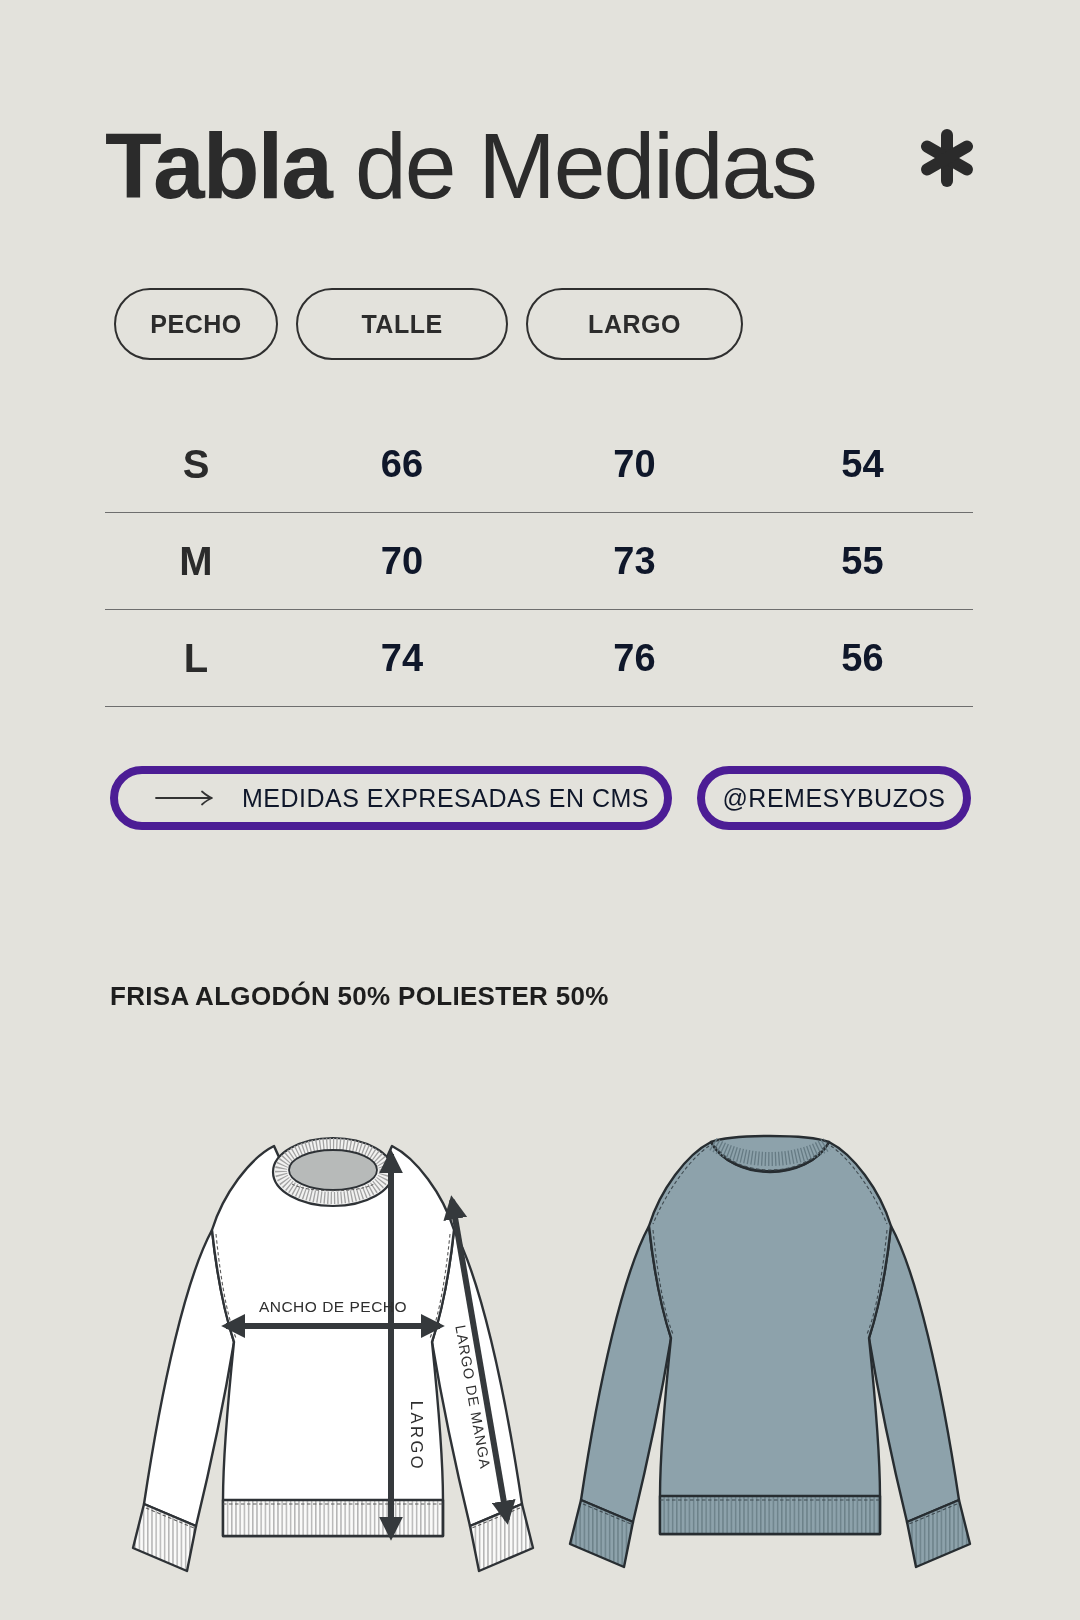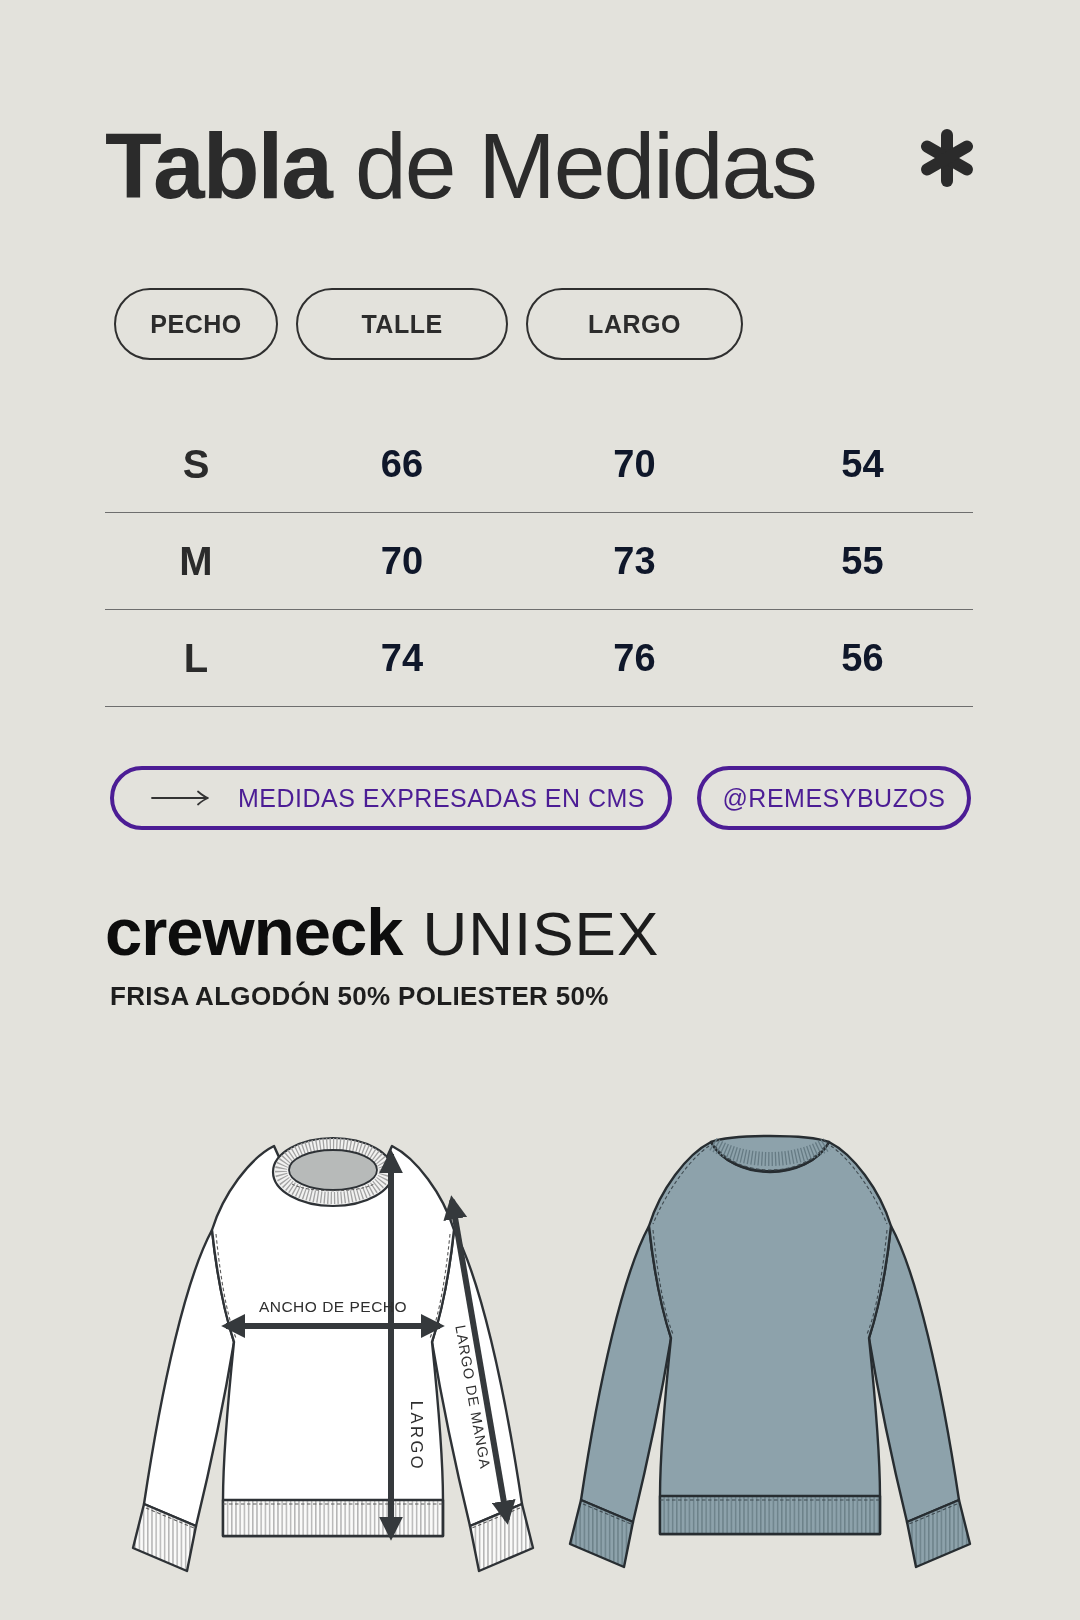--- a/index.html
+++ b/index.html
@@ -22,22 +22,22 @@
     font-size:25px;font-weight:700;letter-spacing:.5px;color:#2c2c2c;background:transparent;
   }
   
   .table{position:absolute;left:105px;top:416px;width:868px;}
   .trow{box-sizing:border-box;height:97px;border-bottom:1.5px solid #6e6e6e;align-items:center;text-align:center;}
   .cell-size{font-size:40px;font-weight:700;color:#2b2b2b;}
   .cell-val{font-size:38px;font-weight:700;color:#0f172a;}
   
   .note-pill{
     position:absolute;top:766px;height:64px;box-sizing:border-box;
-    border:4px solid #4c1d95;border-radius:33px;display:flex;align-items:center;
-    font-size:25px;letter-spacing:.5px;color:#4c1d95;background:transparent;
+    border:8px solid #4c1d95;border-radius:33px;display:flex;align-items:center;
+    font-size:25px;letter-spacing:.5px;color:#0f172a;background:transparent;
   }
   .note-left{left:110px;width:562px;padding-left:36px;gap:26px;}
   .note-right{left:697px;width:274px;justify-content:center;}
   
   .product{position:absolute;left:105px;top:893px;display:flex;align-items:baseline;gap:20px;white-space:nowrap;}
   .p-name{font-size:67px;font-weight:800;letter-spacing:-1px;color:#0d0d0d;}
   .p-fit{font-size:62px;font-weight:300;letter-spacing:1px;color:#1c1c1c;}
   .material{position:absolute;left:110px;top:981px;font-size:26px;font-weight:700;letter-spacing:.3px;color:#1e1e1e;}
   
   .garment-front{position:absolute;left:100px;top:1080px;}
@@ -98,24 +98,20 @@
           <path d="M48,2.5 C52,6 55,8 58,9 C55,10 52,12 48,15.5"></path>
         </g>
       </svg>
     </span>
     <span>MEDIDAS EXPRESADAS EN CMS</span>
   </div>
   <div class="note-pill note-right">
     <span>@REMESYBUZOS</span>
   </div>
 
-  <div class="product">
-    <span class="p-name">crewneck</span>
-    <span class="p-fit">UNISEX</span>
-  </div>
   <div class="material">FRISA ALGODÓN 50% POLIESTER 50%</div>
 
   <div class="garment-front">
     <svg width="440" height="540" viewBox="0 0 440 540">
       <defs>
         <pattern id="ribF" width="4.2" height="8" patternUnits="userSpaceOnUse">
           <rect width="4.2" height="8" fill="#fafaf9"></rect>
           <line x1="1.6" y1="0" x2="1.6" y2="8" stroke="#9e9e9e" stroke-width="1.1"></line>
         </pattern>
         <marker id="ahF" viewBox="0 0 10 10" refX="8" refY="5" markerWidth="4" markerHeight="4" orient="auto-start-reverse">

